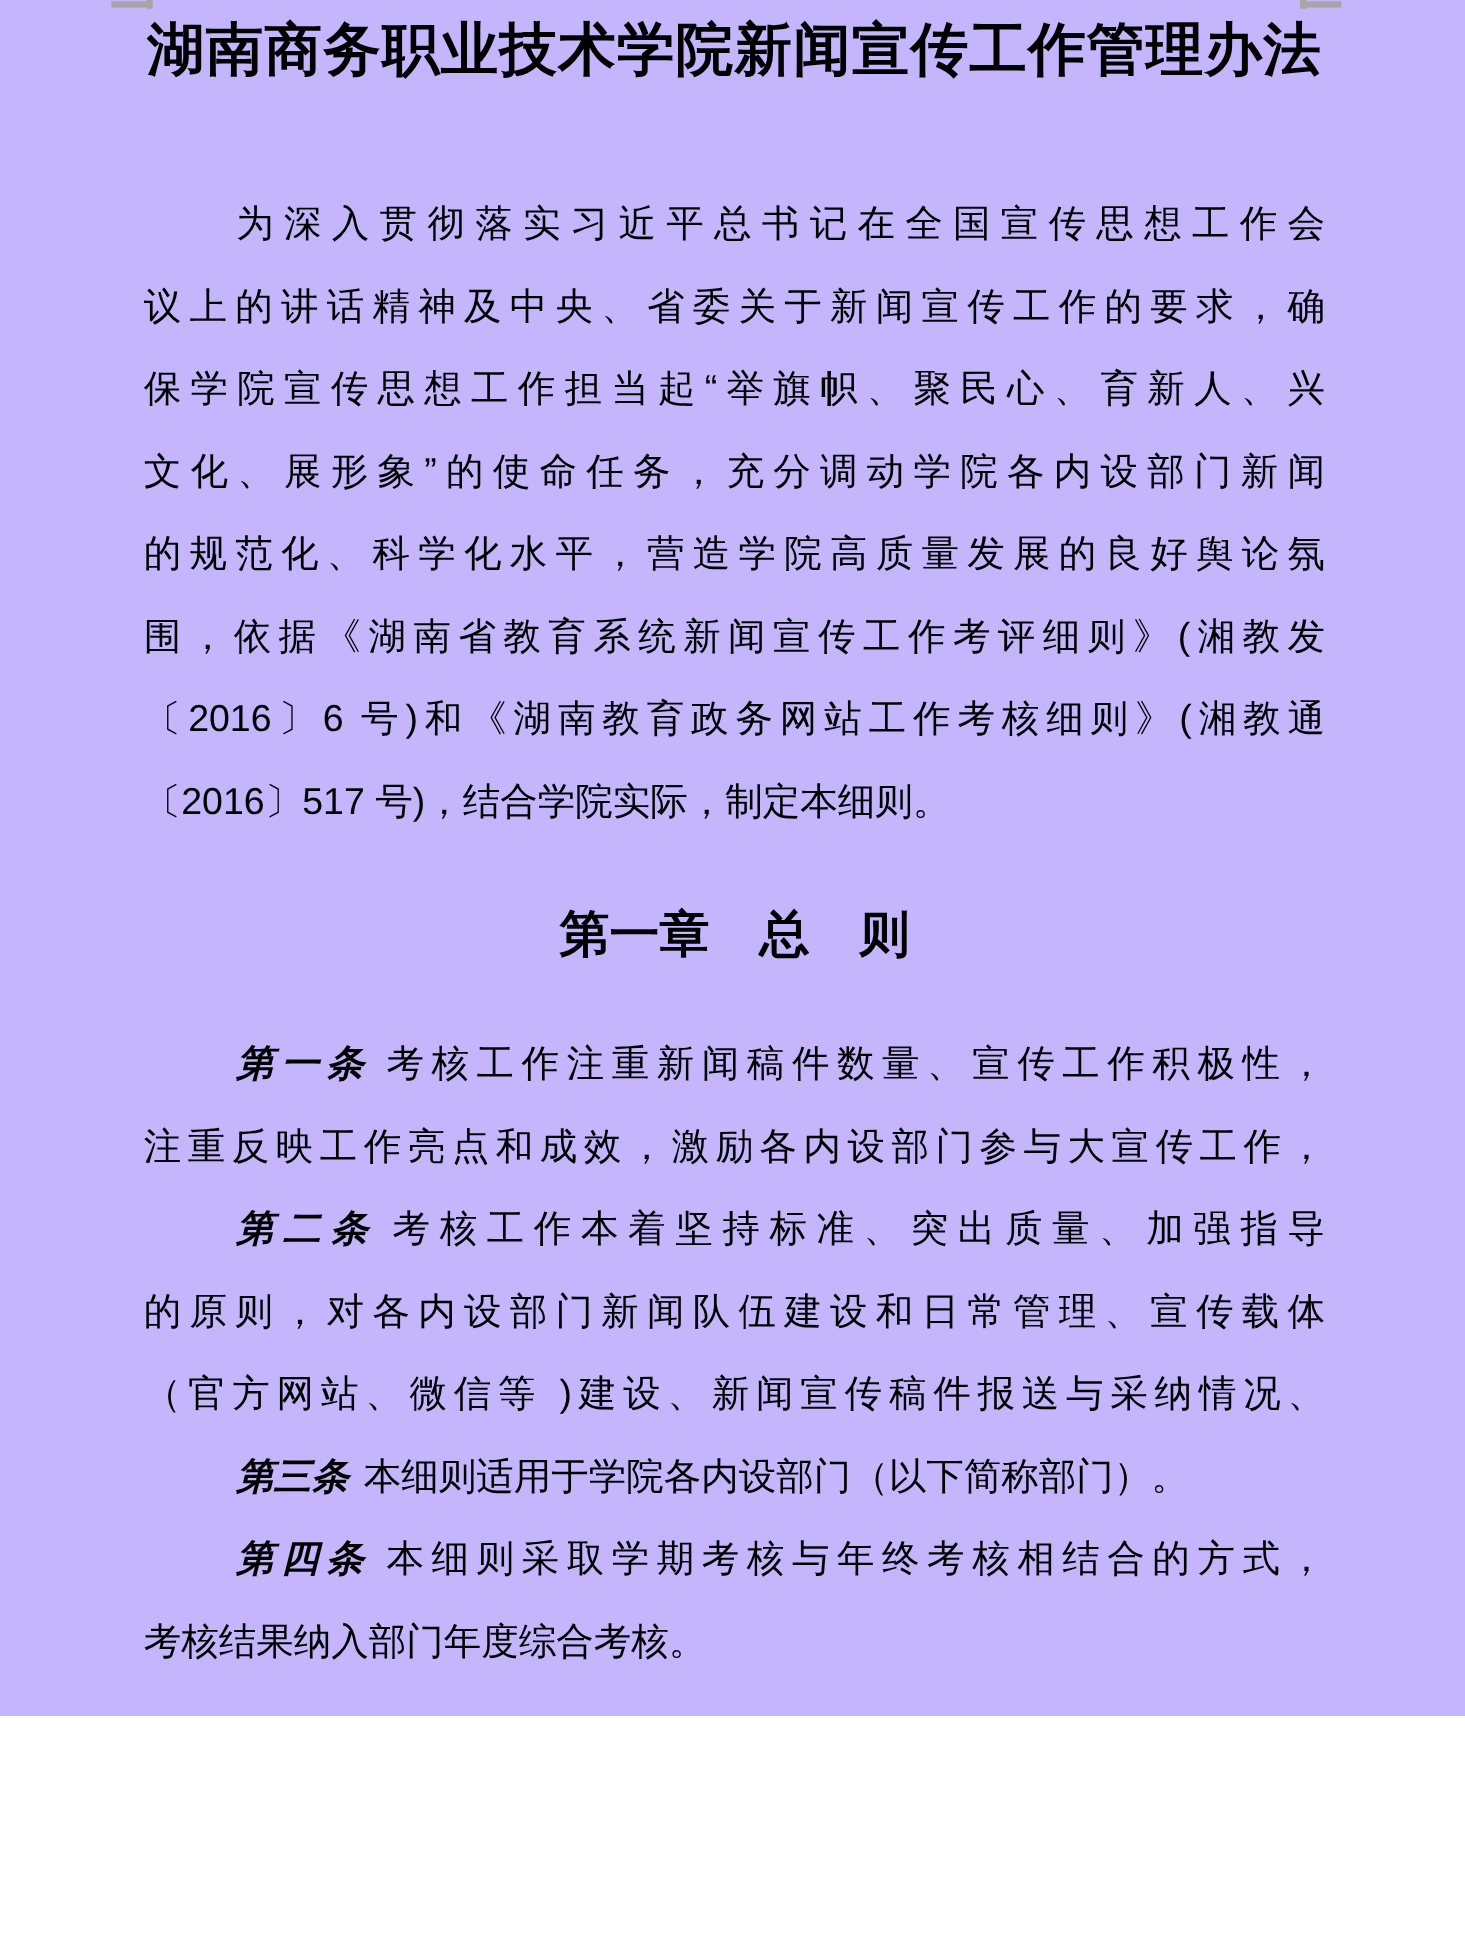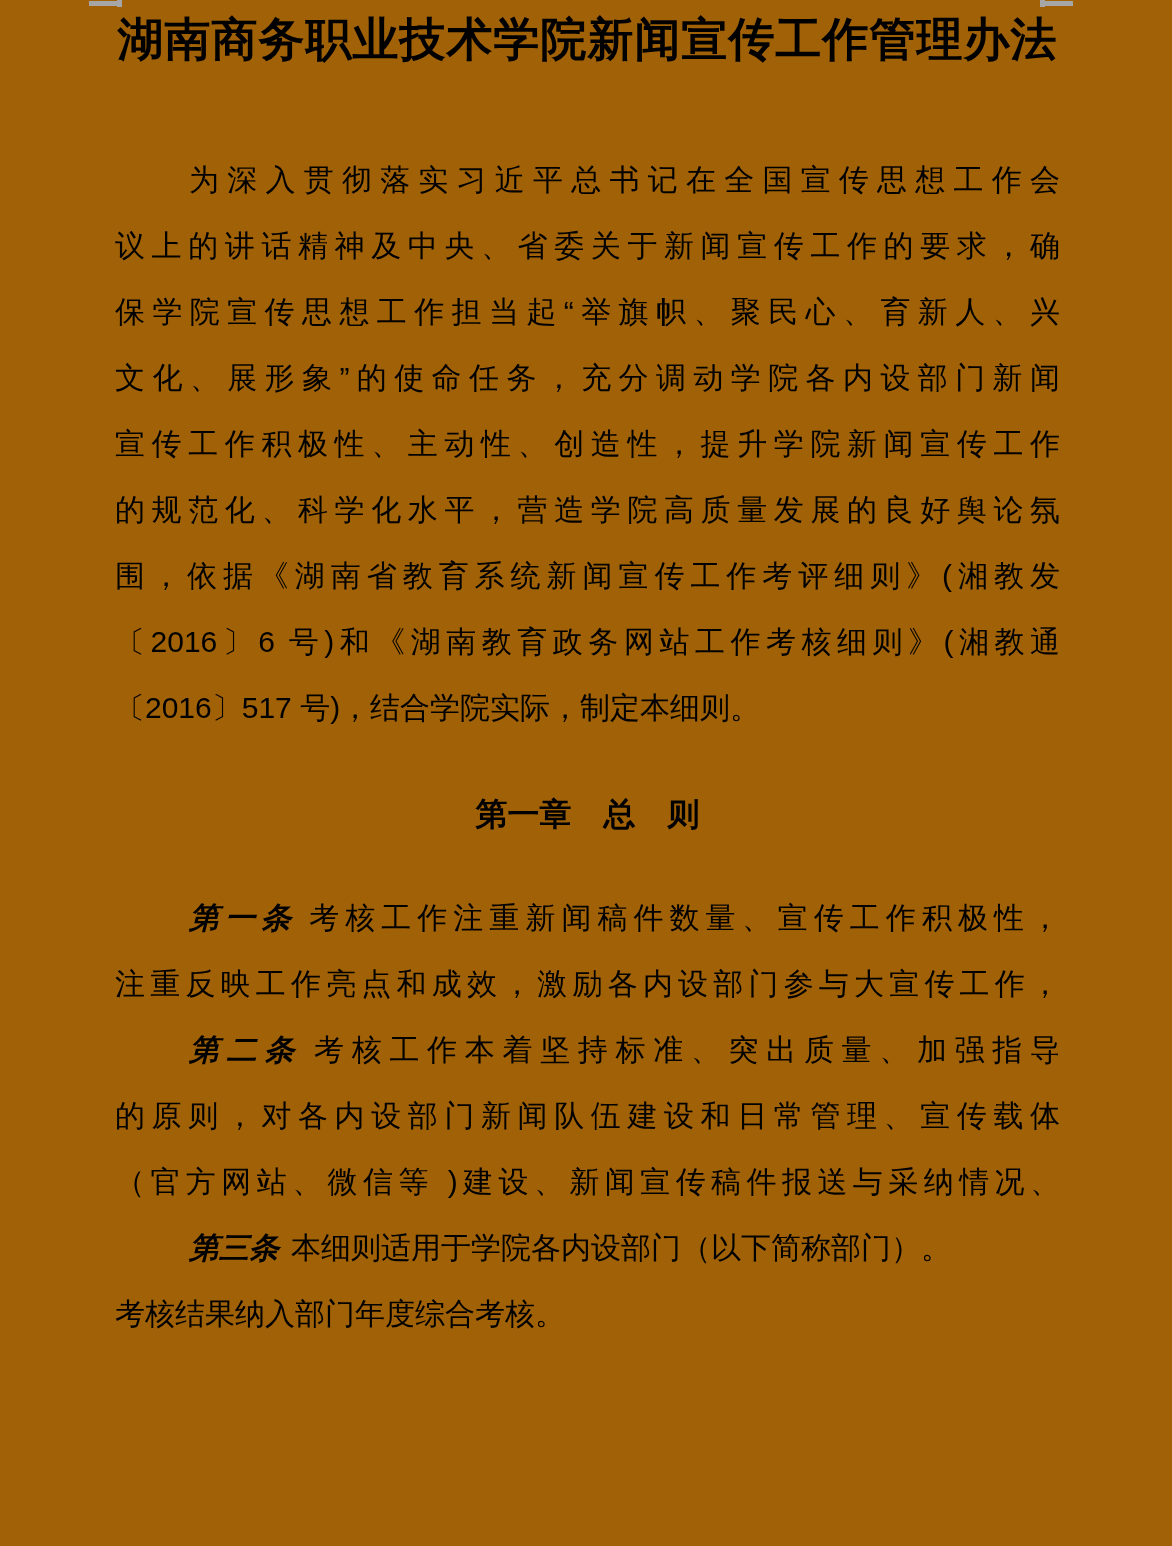--- a/index.html
+++ b/index.html
@@ -1,20 +1,20 @@
 <!DOCTYPE html>
 <html><head>
 <meta charset="utf-8">
 <style>
   html, body { margin: 0; padding: 0; background: #ffffff; }
   .page {
     position: relative;
     width: 1172px;
-    height: 1546px;
-    background: #a16207;
+    height: 1373px;
+    background: #c4b5fd;
     color: #000000;
     font-family: "Liberation Sans", sans-serif;
     overflow: hidden;
   }
 
   
   .crop-mark {
     position: absolute;
     top: 1px;
     width: 33px;
@@ -67,22 +67,22 @@
     white-space: normal;
     text-align: justify;
     text-align-last: justify;
   }
   .line.indent { padding-left: 74px; }
 
   .chapter {
     height: 66px;
     line-height: 66px;
     margin: 40px 0 38px 0;
-    font-family: Liberation Sans, sans-serif;
-    font-size: 32px;
+    font-family: Liberation Serif, serif;
+    font-size: 40px;
     font-weight: bold;
     text-align: center;
   }
 
   .article-label {
     font-family: Liberation Sans, sans-serif;
     font-weight: bold;
     font-style: italic;
     margin-right: 12px;
   }
@@ -96,33 +96,33 @@
   <div class="crop-mark right"></div>
 
   <h1 class="doc-title">湖南商务职业技术学院新闻宣传工作管理办法</h1>
 
   <div class="text-block">
 
     <div class="line just indent">为深入贯彻落实习近平总书记在全国宣传思想工作会</div>
     <div class="line just">议上的讲话精神及中央、省委关于新闻宣传工作的要求，确</div>
     <div class="line just">保学院宣传思想工作担当起“举旗帜、聚民心、育新人、兴</div>
     <div class="line just">文化、展形象”的使命任务，充分调动学院各内设部门新闻</div>
-    <div class="line just">宣传工作积极性、主动性、创造性，提升学院新闻宣传工作</div>
     <div class="line just">的规范化、科学化水平，营造学院高质量发展的良好舆论氛</div>
     <div class="line just">围，依据《湖南省教育系统新闻宣传工作考评细则》(湘教发</div>
     <div class="line just">〔2016〕6 号)和《湖南教育政务网站工作考核细则》(湘教通</div>
     <div class="line">〔2016〕517 号)，结合学院实际，制定本细则。</div>
 
     <h2 class="chapter">第一章　总　则</h2>
 
     <div class="line just indent"><span class="article-label">第一条</span><span>考核工作注重新闻稿件数量、宣传工作积极性，</span></div>
     <div class="line just">注重反映工作亮点和成效，激励各内设部门参与大宣传工作，</div>
 
     <div class="line just indent"><span class="article-label">第二条</span><span>考核工作本着坚持标准、突出质量、加强指导</span></div>
     <div class="line just">的原则，对各内设部门新闻队伍建设和日常管理、宣传载体</div>
     <div class="line just">（官方网站、微信等 )建设、新闻宣传稿件报送与采纳情况、</div>
 
     <div class="line indent"><span class="article-label">第三条</span><span>本细则适用于学院各内设部门（以下简称部门）。</span></div>
 
+    <div class="line just indent"><span class="article-label">第四条</span><span>本细则采取学期考核与年终考核相结合的方式，</span></div>
     <div class="line">考核结果纳入部门年度综合考核。</div>
 
   </div>
 </div>
 
 </body></html>

